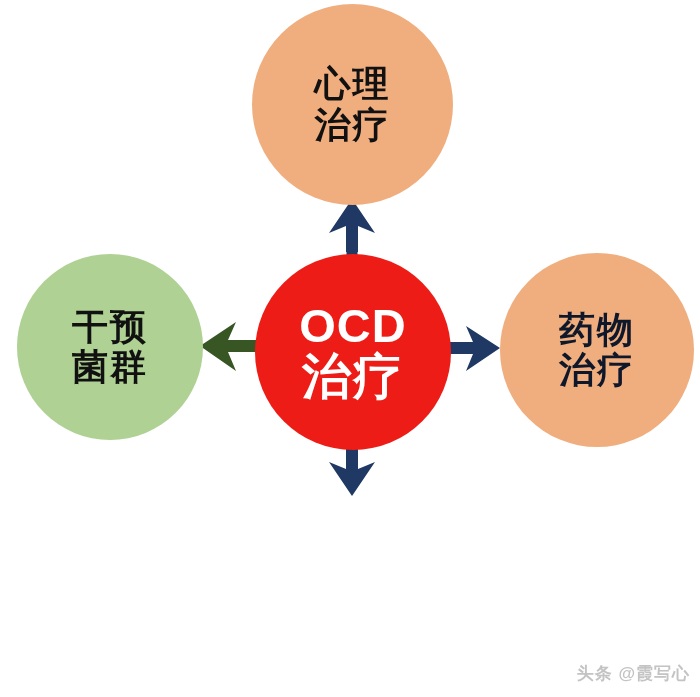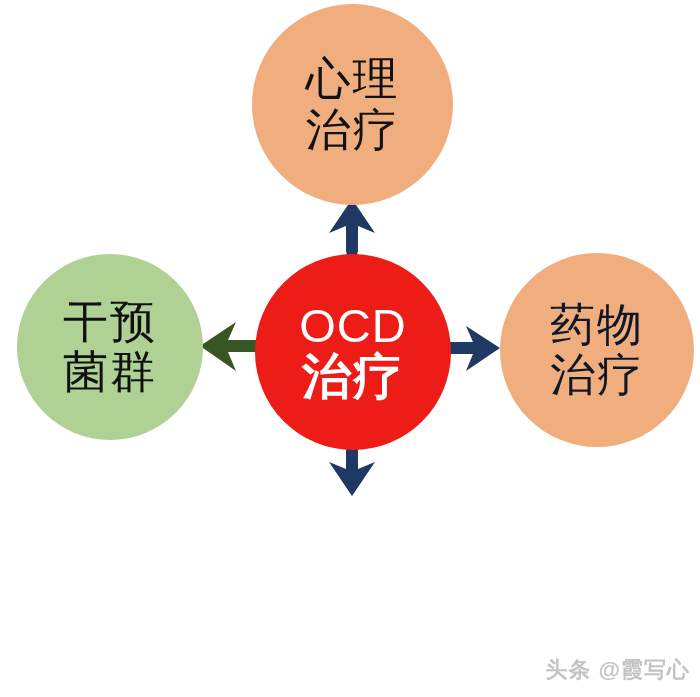--- a/index.html
+++ b/index.html
@@ -39,21 +39,21 @@
     width: 196px;
     height: 196px;
     left: 255px;
     top: 254px;
     background: #ee1c16;
     color: #ffffff;
     z-index: 4;
   }
   #node-center .line-latin {
     font-size: 47px;
-    font-weight: 400;
+    font-weight: 700;
     letter-spacing: 1px;
     line-height: 1.0;
     margin-bottom: 2px;
   }
   #node-center .line-cjk {
     font-size: 49px;
     font-weight: 700;
     line-height: 1.05;
     letter-spacing: 2px;
   }
@@ -84,39 +84,39 @@
   }
   #node-left {
     width: 186px;
     height: 186px;
     left: 17px;
     top: 254px;
     background: #afd193;
     color: #111111;
   }
   .node-satellite .line {
-    font-size: 45px;
-    font-weight: 400;
+    font-size: 36px;
+    font-weight: 700;
     letter-spacing: 2px;
   }
   
   #arrows {
     position: absolute;
     left: 0;
     top: 0;
     width: 700px;
     height: 697px;
     z-index: 2;
   }
   
   #watermark {
     position: absolute;
     right: 10px;
     bottom: 12px;
-    font-size: 22px;
+    font-size: 17px;
     color: #b9b9b9;
     letter-spacing: 1px;
     white-space: nowrap;
     z-index: 5;
     opacity: 0.85;
     font-weight: 700;
   }
 </style>
 </head>
 <body>

